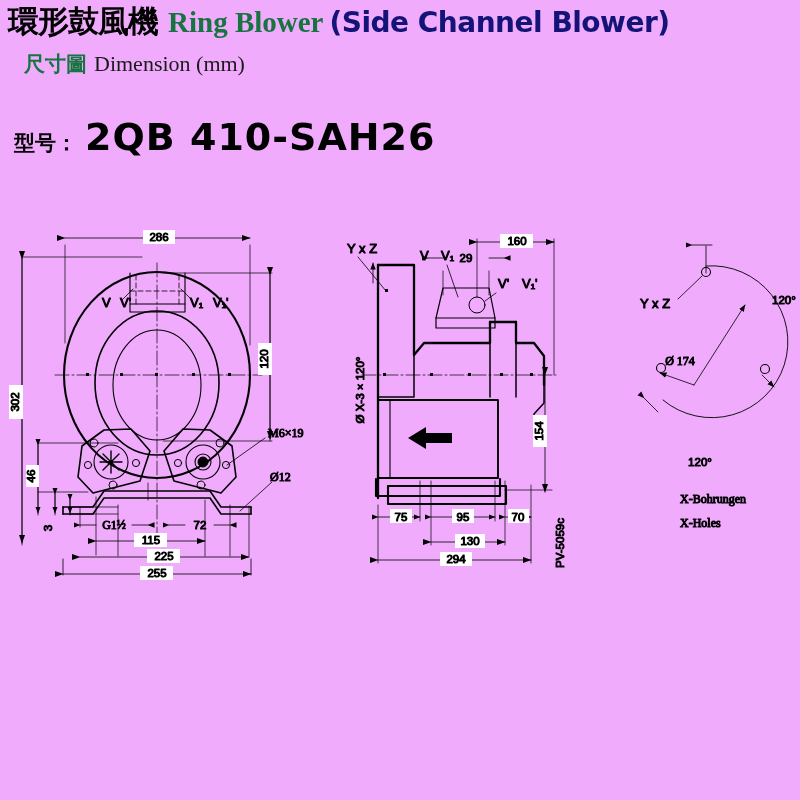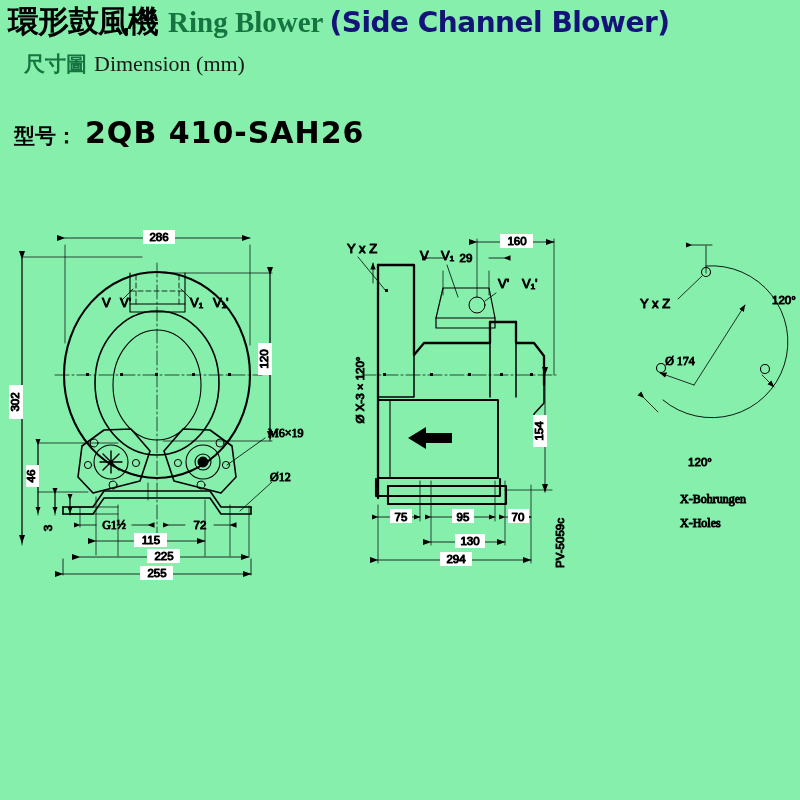--- a/index.html
+++ b/index.html
@@ -5,21 +5,21 @@
   html, body {
     margin: 0; padding: 0;
     width: 800px; height: 800px;
     background: #ffffff;
     font-family: "Liberation Sans", sans-serif;
     overflow: hidden;
   }
   #page {
     position: relative;
     width: 800px; height: 800px;
-    background: #86efac;
+    background: #f0abfc;
   }
 
   
   .hdr-line1 {
     position: absolute;
     left: 8px; top: 6px;
     white-space: nowrap;
     line-height: 1;
   }
   .hdr-cjk {
@@ -71,21 +71,21 @@
   }
   .model-cjk {
     font-family: "DejaVu Sans", sans-serif;
     font-weight: bold;
     font-size: 21px;
     color: #000;
   }
   .model-num {
     font-family: "DejaVu Sans", sans-serif;
     font-weight: bold;
-    font-size: 30px;
+    font-size: 38px;
     color: #000;
     margin-left: 8px;
     letter-spacing: 1px;
   }
 
   
   #drawing {
     position: absolute;
     left: 0; top: 215px;
     width: 800px; height: 370px;

